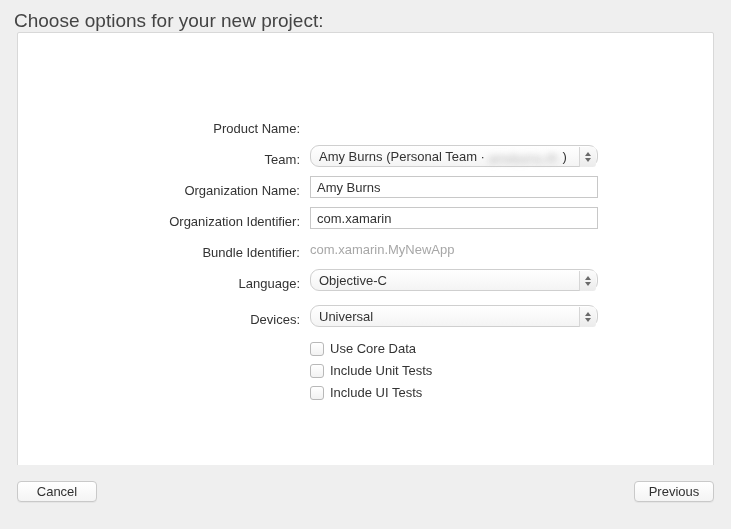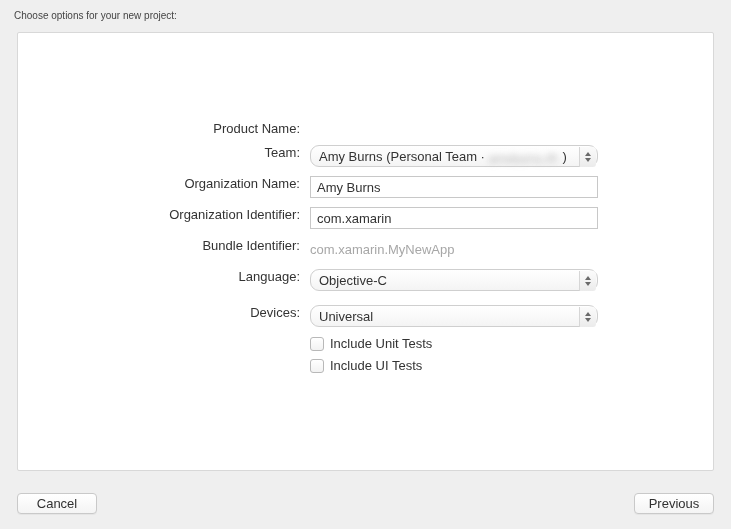--- a/index.html
+++ b/index.html
@@ -8,42 +8,42 @@
       height: 529px;
       font-family: -apple-system, BlinkMacSystemFont, "Helvetica Neue", sans-serif;
       font-size: 13px;
       color: #333;
       background: #efefef;
       position: relative;
       overflow: hidden;
     }
     .heading {
       padding: 10px 14px 6px;
-      font-size: 10px;
+      font-size: 19px;
       color: #444;
     }
     .panel {
       position: absolute;
       left: 17px;
       right: 17px;
       top: 32px;
       bottom: 58px;
       background: #ffffff;
       border: 1px solid #d8d8d8;
       border-radius: 2px;
     }
     .form {
       position: absolute;
       top: 88px;
       left: 0;
       right: 0;
     }
     .row {
       display: flex;
-      align-items: flex-start;
+      align-items: flex-end;
       margin-bottom: 9px;
     }
     .row.gap-above { margin-top: 14px; }
     .label {
       width: 292px;
       text-align: right;
       padding-right: 10px;
       font-size: 13px;
       color: #333;
     }
@@ -133,21 +133,21 @@
       background: linear-gradient(#ffffff, #f2f2f2);
       margin-right: 6px;
       flex-shrink: 0;
     }
     .cb-label {
       font-size: 13px;
       color: #333;
     }
     .footer {
       position: absolute;
-      left: 0; right: 0; bottom: 0;
+      left: 0; right: 0; bottom: 12px;
       height: 52px;
       display: flex;
       align-items: center;
       padding: 0 17px;
       background: #efefef;
     }
     .btn {
       height: 21px;
       min-width: 80px;
       border: 1px solid #c9c9c9;
@@ -243,20 +243,25 @@
         <div class="select">
           <span>Universal</span>
           <div class="stepper">
               <div class="up"></div>
               <div class="down"></div>
             </div>
         </div>
       </div>
     </div>
 
+    <div class="checkbox-row gap-above" style="margin-top:14px;">
+      <div class="label">.</div>
+      <div class="cb"></div>
+      <div class="cb-label">Use Core Data</div>
+    </div>
 
     <div class="checkbox-row">
       <div class="label">.</div>
       <div class="cb"></div>
       <div class="cb-label">Include Unit Tests</div>
     </div>
 
     <div class="checkbox-row">
       <div class="label">.</div>
       <div class="cb"></div>

